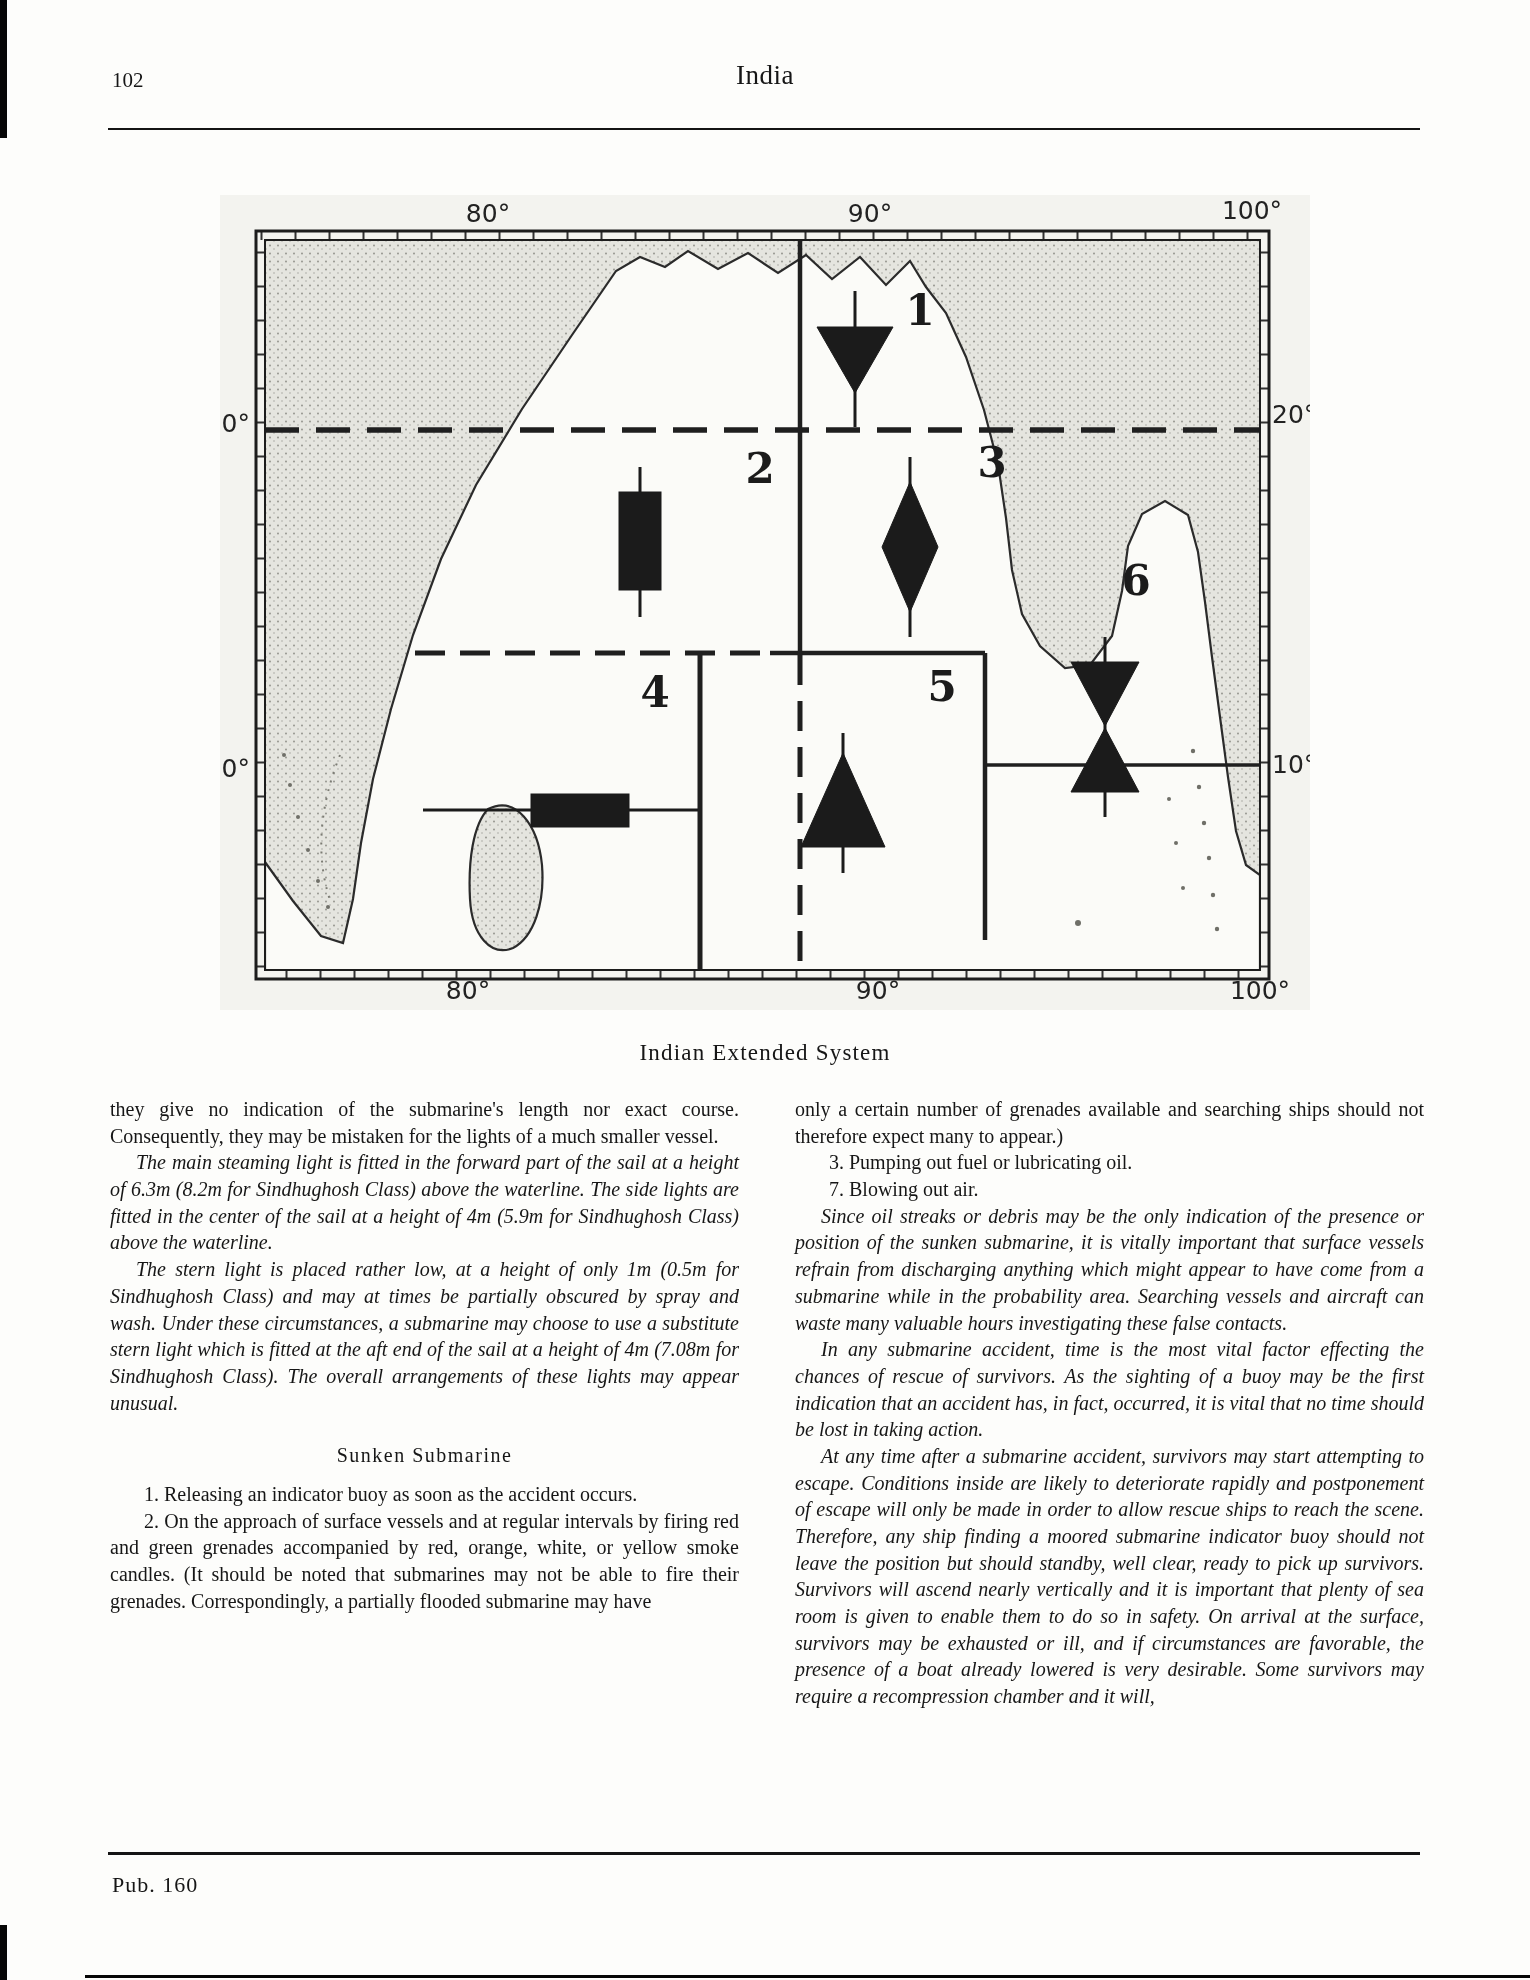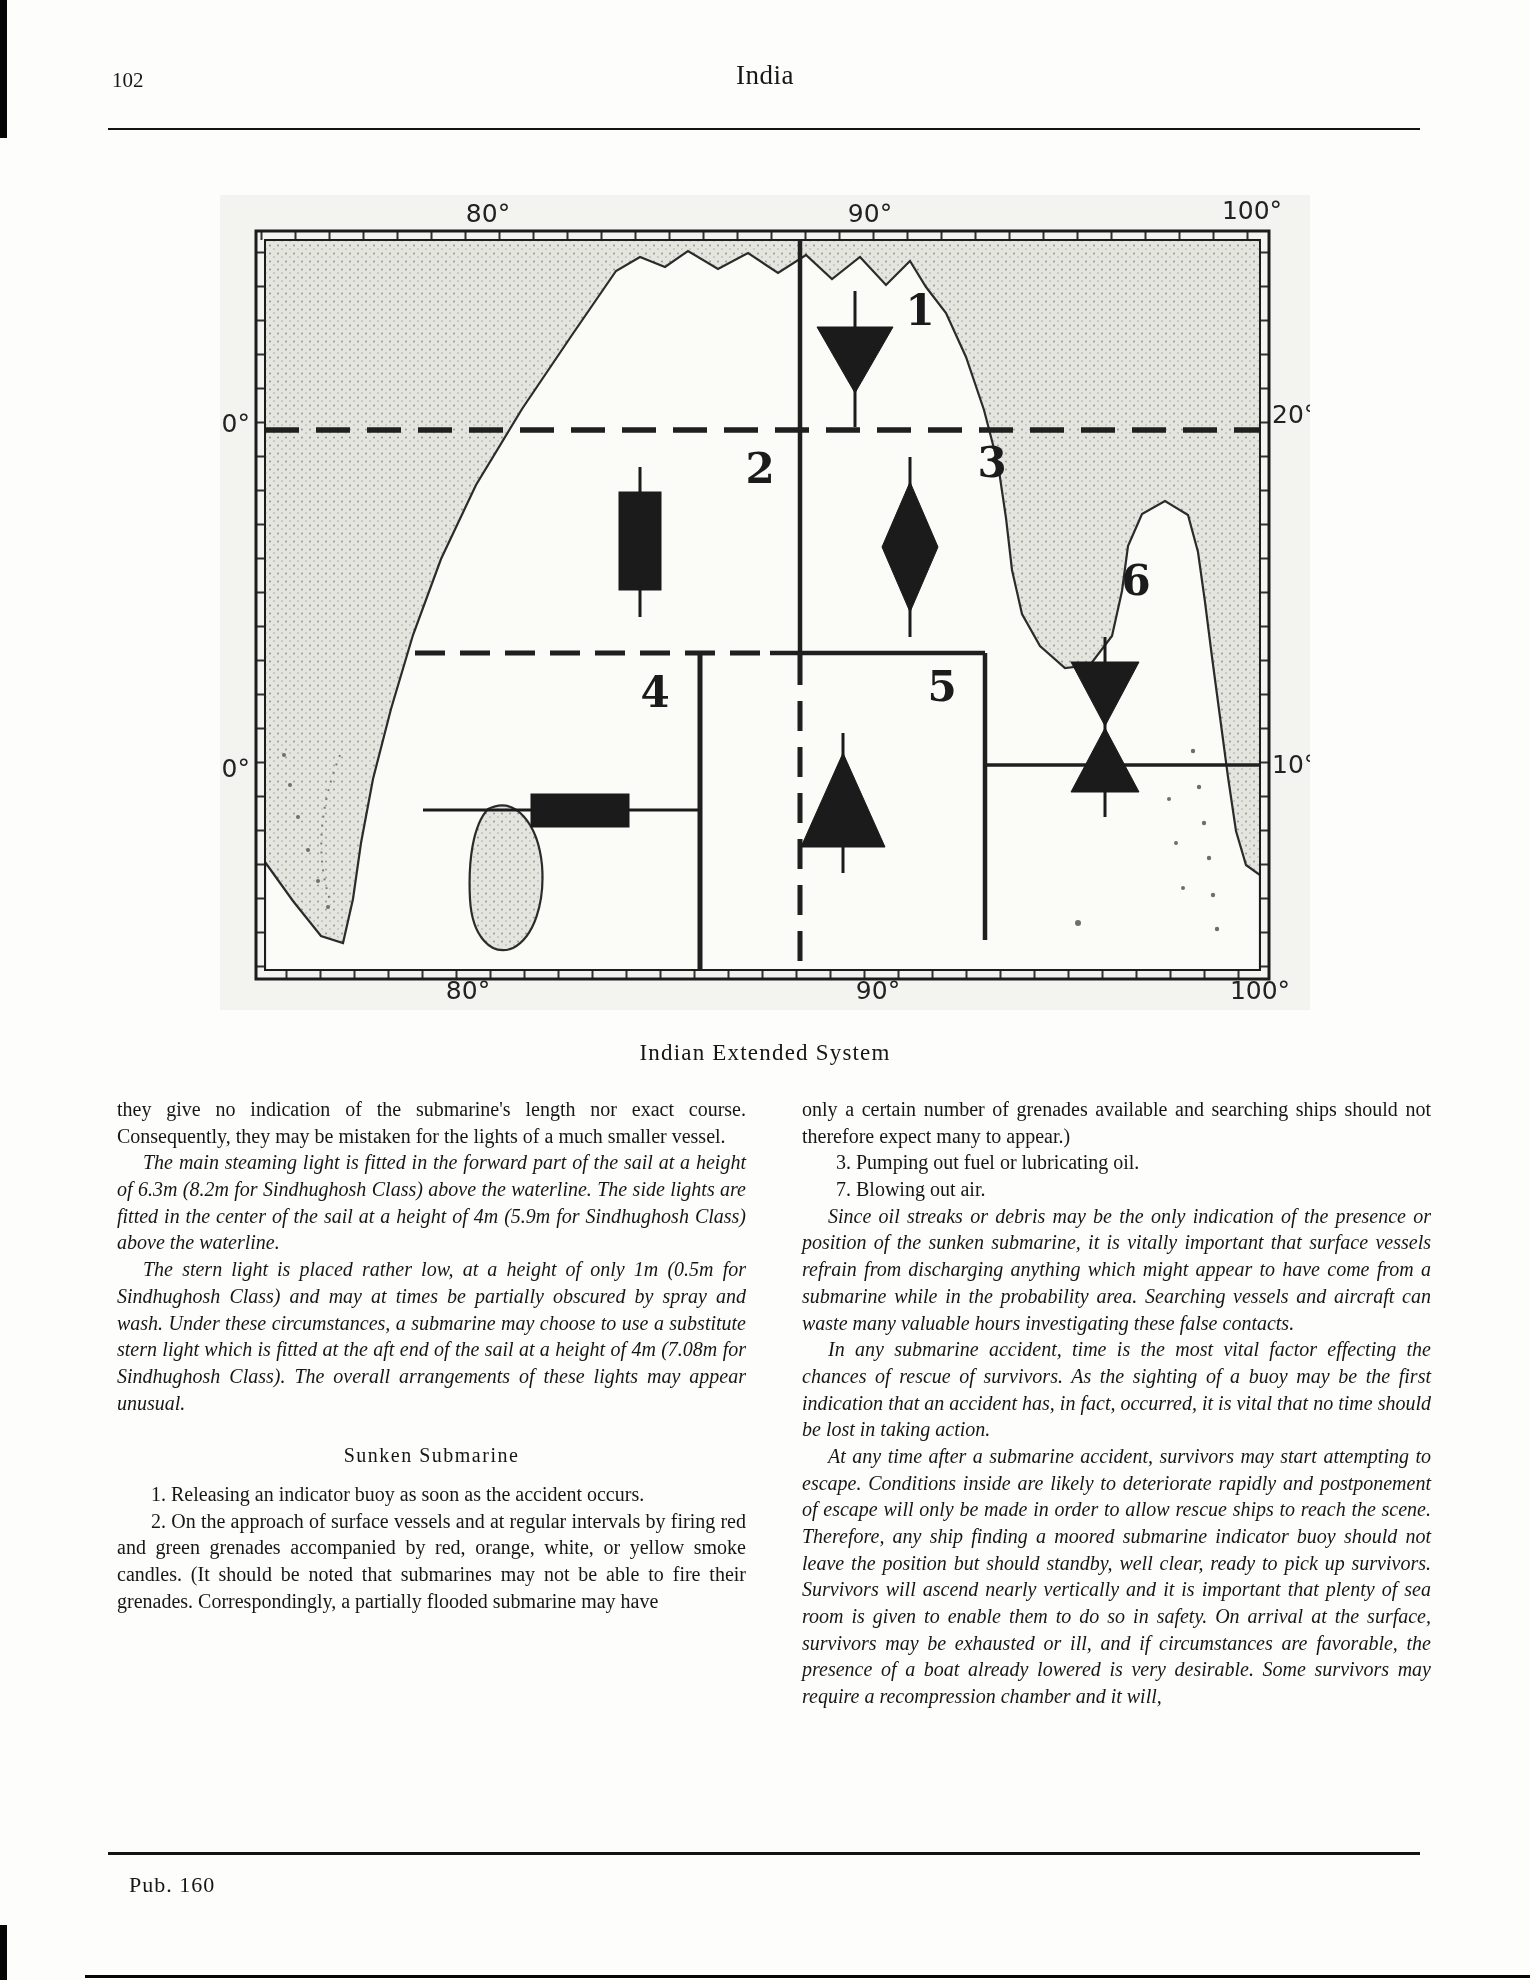--- a/index.html
+++ b/index.html
@@ -7,28 +7,28 @@
     width:1530px;height:1980px;position:relative;
     background:#fdfdfb;color:#161616;
     font-family:"Liberation Serif", serif;
     overflow:hidden;
   }
   .header-num{position:absolute;top:68px;left:112px;font-size:21px;}
   .header-title{position:absolute;top:60px;left:0;width:100%;text-align:center;font-size:27px;letter-spacing:.5px;}
   .header-rule{position:absolute;top:128px;left:108px;width:1312px;height:2px;background:#141414;}
   .figure-wrap{position:absolute;top:195px;left:220px;width:1090px;height:815px;}
   .figure-caption{position:absolute;top:1040px;left:0;width:100%;text-align:center;font-size:23px;letter-spacing:1.2px;}
-  .article{position:absolute;top:1096px;left:117px;width:1314px;display:flex;gap:56px;}
+  .article{position:absolute;top:1096px;left:110px;width:1314px;display:flex;gap:56px;}
   .col{width:640px;font-size:20px;line-height:1.335;text-align:justify;}
   .col p{margin:0;}
   .indent{text-indent:26px;font-style:italic;}
   .item{text-indent:34px;}
   .heading{margin-top:26px !important;margin-bottom:12px !important;letter-spacing:1.5px;text-align:center;}
   .footer-rule{position:absolute;top:1852px;left:108px;width:1312px;height:3px;background:#141414;}
-  .footer-text{position:absolute;top:1872px;left:112px;font-size:22px;letter-spacing:1px;margin-left:17px;}
+  .footer-text{position:absolute;top:1872px;left:112px;font-size:22px;letter-spacing:1px;}
   .scan-sliver-tl{position:absolute;left:0;top:0;width:7px;height:138px;background:#060606;}
   .scan-sliver-bl{position:absolute;left:0;bottom:0;width:7px;height:55px;background:#060606;}
   .scan-bottom-line{position:absolute;left:85px;bottom:2px;width:1445px;height:3px;background:#060606;}
   svg text{font-family:"DejaVu Sans", sans-serif;}
   svg text.zone{font-family:"DejaVu Serif", serif;font-weight:600;}
 </style>
 </head>
 <body>
 
 <div class="scan-sliver-tl"></div>

